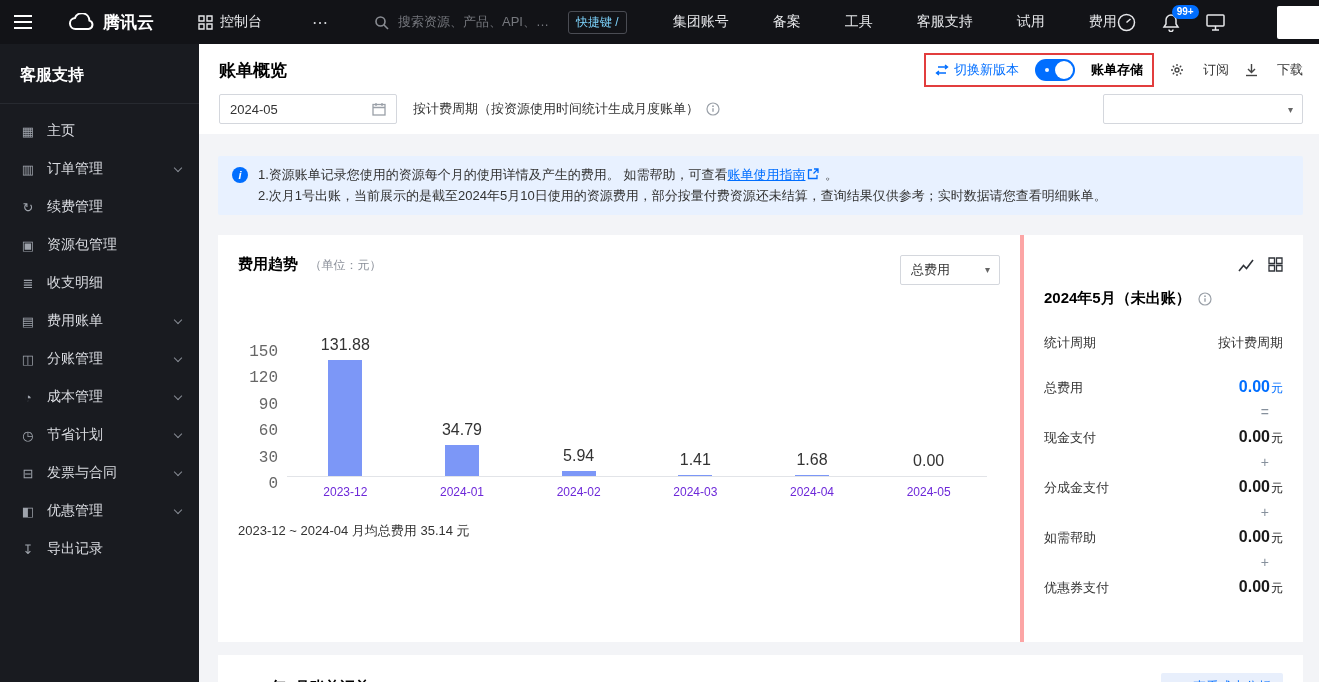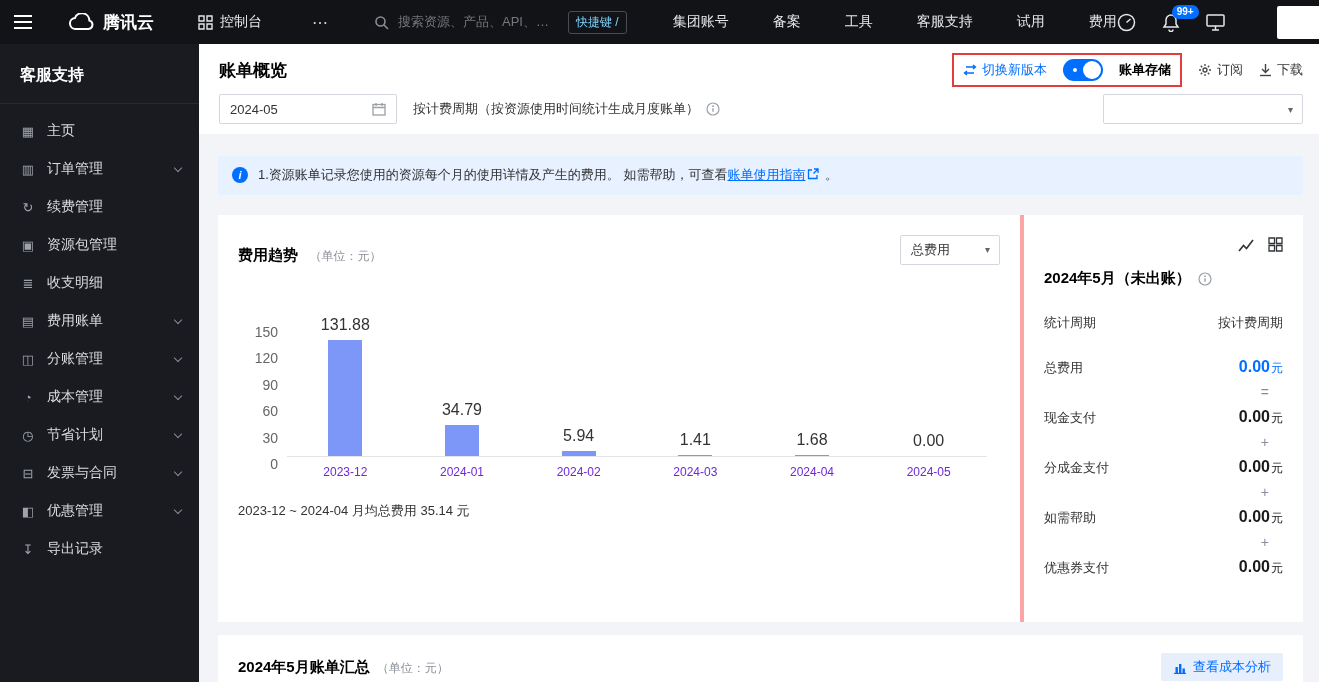--- a/index.html
+++ b/index.html
@@ -37,47 +37,47 @@
   .page-header { background:#fff; padding:10px 16px 10px 20px; }
   .ph-row1 { display:flex; align-items:center; justify-content:space-between; height:32px; }
   .page-title { font-size:17px; font-weight:700; color:#000; }
   .ph-controls { display:flex; align-items:center; gap:16px; font-size:13px; color:#333; }
   .annotation { display:flex; align-items:center; gap:16px; border:2px solid #e23d3d; padding:4px 9px; }
   .link-blue { color:#006eff; display:flex; align-items:center; gap:5px; cursor:pointer; }
   .toggle { width:40px; height:22px; border-radius:11px; background:#006eff; position:relative; cursor:pointer; flex:none; }
   .knob { position:absolute; right:2px; top:2px; width:18px; height:18px; border-radius:50%; background:#fff; }
   .tdot { position:absolute; left:10px; top:9px; width:4px; height:4px; border-radius:50%; background:rgba(255,255,255,.95); }
   .toggle-label { font-weight:700; color:#000; }
-  .ctrl { display:flex; align-items:center; gap:5px; cursor:pointer; color:#333; }
+  .ctrl { display:flex; align-items:center; gap:19px; cursor:pointer; color:#333; }
   .ph-row2 { display:flex; align-items:center; margin-top:8px; gap:16px; }
   .date-input { width:178px; height:30px; border:1px solid #d4d7dd; border-radius:2px; background:#fff; display:flex; align-items:center; justify-content:space-between; padding:0 10px; font-size:13px; color:#333; cursor:pointer; }
   .note { font-size:13px; color:#333; display:flex; align-items:center; gap:7px; }
   .spacer { flex:1; }
   .select-empty { width:200px; height:30px; border:1px solid #d4d7dd; border-radius:2px; background:#fff; position:relative; cursor:pointer; }
   .caret { position:absolute; right:9px; top:50%; transform:translateY(-50%); color:#666; font-size:10px; }
 
   .banner { margin:22px 16px 0 19px; background:#e8f1ff; padding:9px 14px; display:flex; gap:10px; font-size:13px; color:#333; line-height:20px; border-radius:2px; }
   .binfo { width:16px; height:16px; border-radius:50%; background:#006eff; color:#fff; font-size:11px; font-weight:700; font-style:italic; display:flex; align-items:center; justify-content:center; flex:none; margin-top:2px; }
   .blink { color:#006eff; text-decoration:underline; cursor:pointer; }
   .extlink { display:inline-block; vertical-align:-1px; margin:0 2px; }
 
   .trend-card { margin:20px 16px 0 19px; background:#fff; height:407px; display:flex; }
   .trend-left { flex:1; position:relative; padding:20px; }
-  .tl-head { display:flex; align-items:flex-end; justify-content:space-between; }
+  .tl-head { display:flex; align-items:flex-start; justify-content:space-between; }
   .tl-title { font-size:15px; font-weight:700; color:#000; }
   .tl-unit { font-size:12px; color:#8a8f99; margin-left:7px; font-weight:400; }
   .tl-right { display:flex; align-items:center; }
   .tabs { display:flex; }
   .tab { height:30px; line-height:28px; padding:0 17px; border:1px solid #d4d7dd; font-size:13px; color:#333; background:#fff; cursor:pointer; }
   .tab + .tab { margin-left:-1px; }
   .tab.active { border-color:#006eff; color:#006eff; position:relative; z-index:1; }
   .metric-select { width:100px; height:30px; border:1px solid #d4d7dd; border-radius:2px; margin-left:16px; position:relative; font-size:13px; color:#333; line-height:28px; padding:0 10px; cursor:pointer; }
 
   .yticks { position:absolute; left:14px; top:110px; width:46px; height:132px; }
-  .ytick { position:absolute; right:0; transform:translateY(50%); font-size:14px; color:#666; }
+  .ytick { position:absolute; right:0; transform:translateY(50%); font-size:16px; color:#666;font-family:Liberation Mono, monospace; }
   .plot { position:absolute; left:69px; top:110px; width:700px; height:132px; border-bottom:1px solid #e2e4e8; }
   .slot { position:absolute; top:0; bottom:0; }
   .bar { position:absolute; bottom:0; left:50%; width:34px; margin-left:-17px; background:#7c97f7; }
   .bval { position:absolute; left:-24px; right:-24px; text-align:center; font-size:16px; color:#333; }
   .xlab { position:absolute; left:-24px; right:-24px; top:100%; margin-top:9px; text-align:center; font-size:12px; color:#6d28d9; }
   .avg-note { position:absolute; left:20px; top:287px; font-size:13px; color:#333; }
 
   .trend-right { width:283px; border-left:4px solid #fca5a5; padding:20px; position:relative; }
   .panel-icons { position:absolute; top:22px; right:20px; display:flex; gap:14px; cursor:pointer; }
   .pr-title { margin-top:34px; font-size:15px; font-weight:700; color:#000; display:flex; align-items:center; gap:7px; }
@@ -283,20 +283,21 @@
 
     <div class="banner">
       <span class="binfo">i</span>
       <div>
         <div>
           <span>1.资源账单记录您使用的资源每个月的使用详情及产生的费用。 如需帮助，可查看</span><span class="blink">账单使用指南</span><span class="extlink"><svg width="12" height="12" viewBox="0 0 12 12">
                 <path d="M5 2H1.5v8.5H10V7" fill="none" stroke="#006eff" stroke-width="1.3"></path>
                 <path d="M7 1h4v4M11 1 6.5 5.5" fill="none" stroke="#006eff" stroke-width="1.3"></path>
               </svg></span><span> 。</span>
         </div>
+        <div>2.次月1号出账，当前展示的是截至2024年5月10日使用的资源费用，部分按量付费资源还未结算，查询结果仅供参考；实时数据请您查看明细账单。</div>
       </div>
     </div>
 
     <div class="trend-card">
       <div class="trend-left">
         <div class="tl-head">
           <span>
             <span class="tl-title">费用趋势</span>
             <span class="tl-unit">（单位：元）</span>
           </span>

